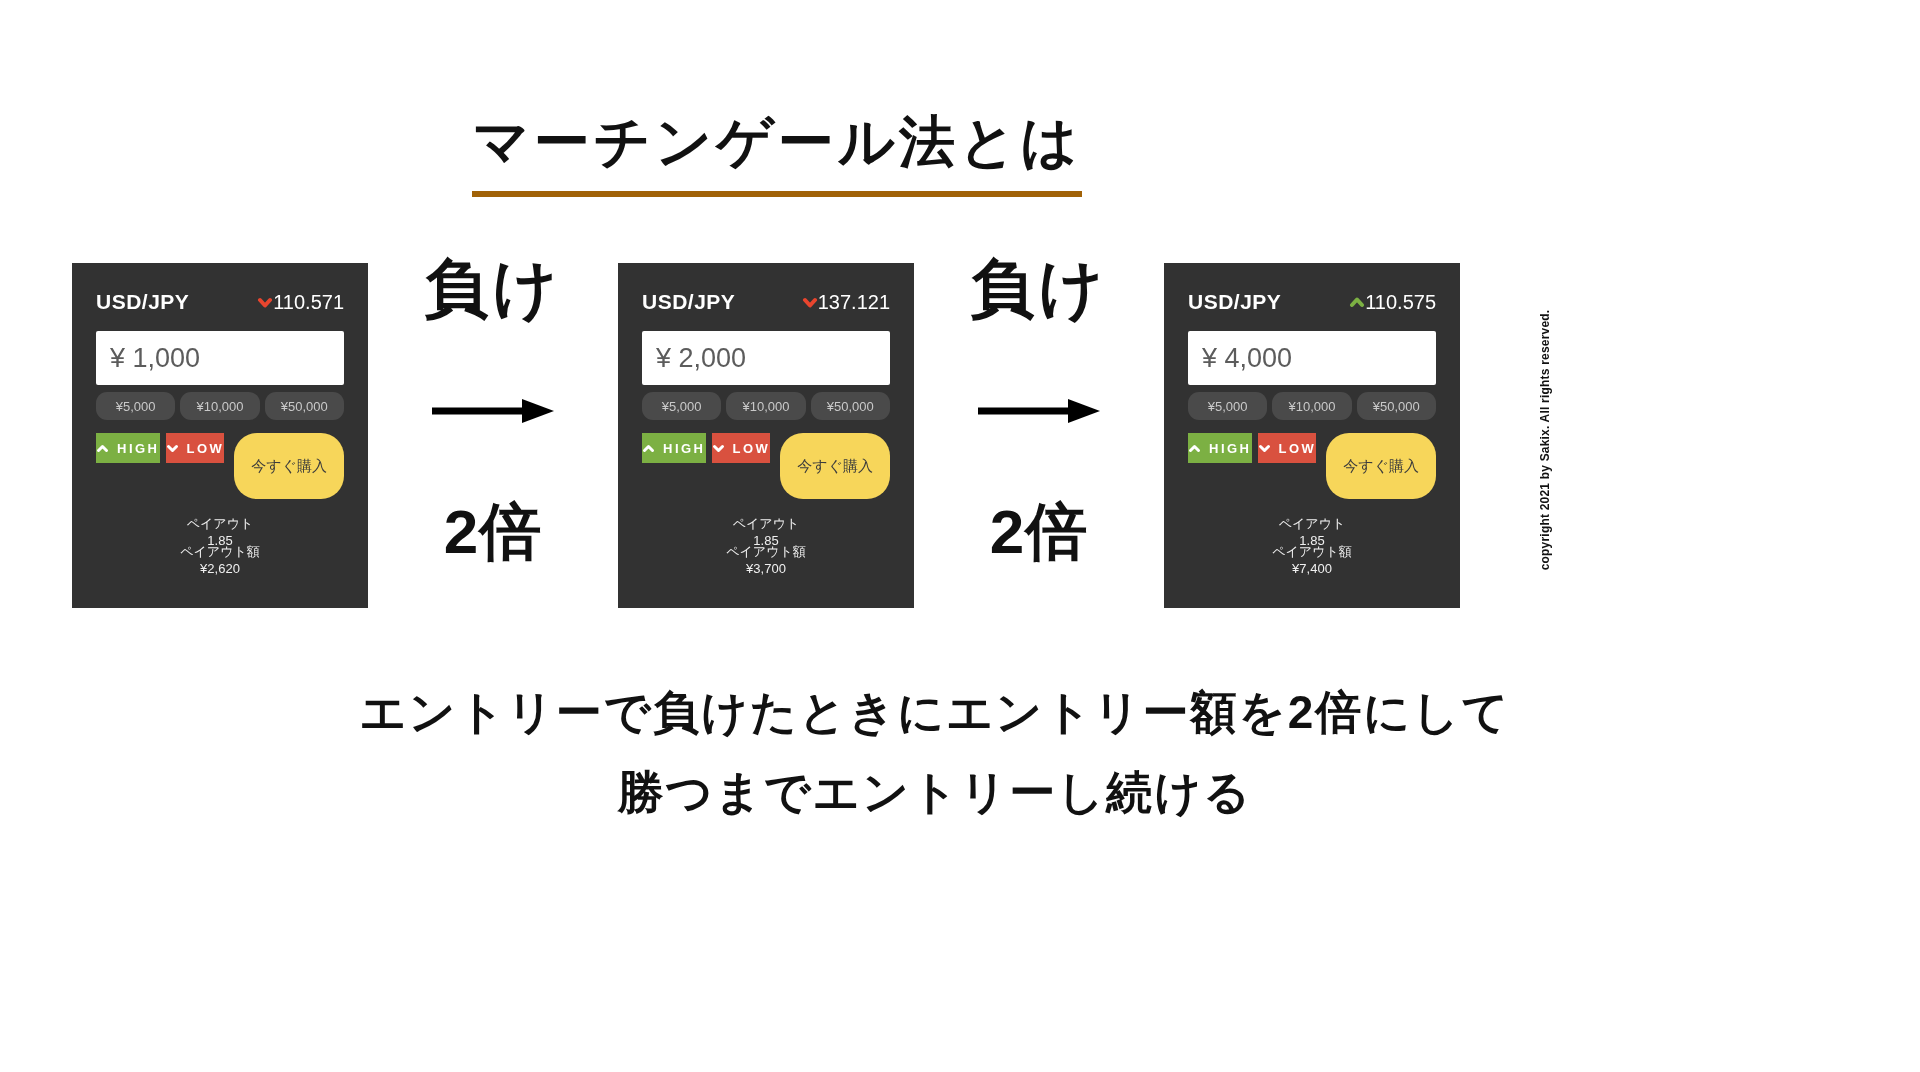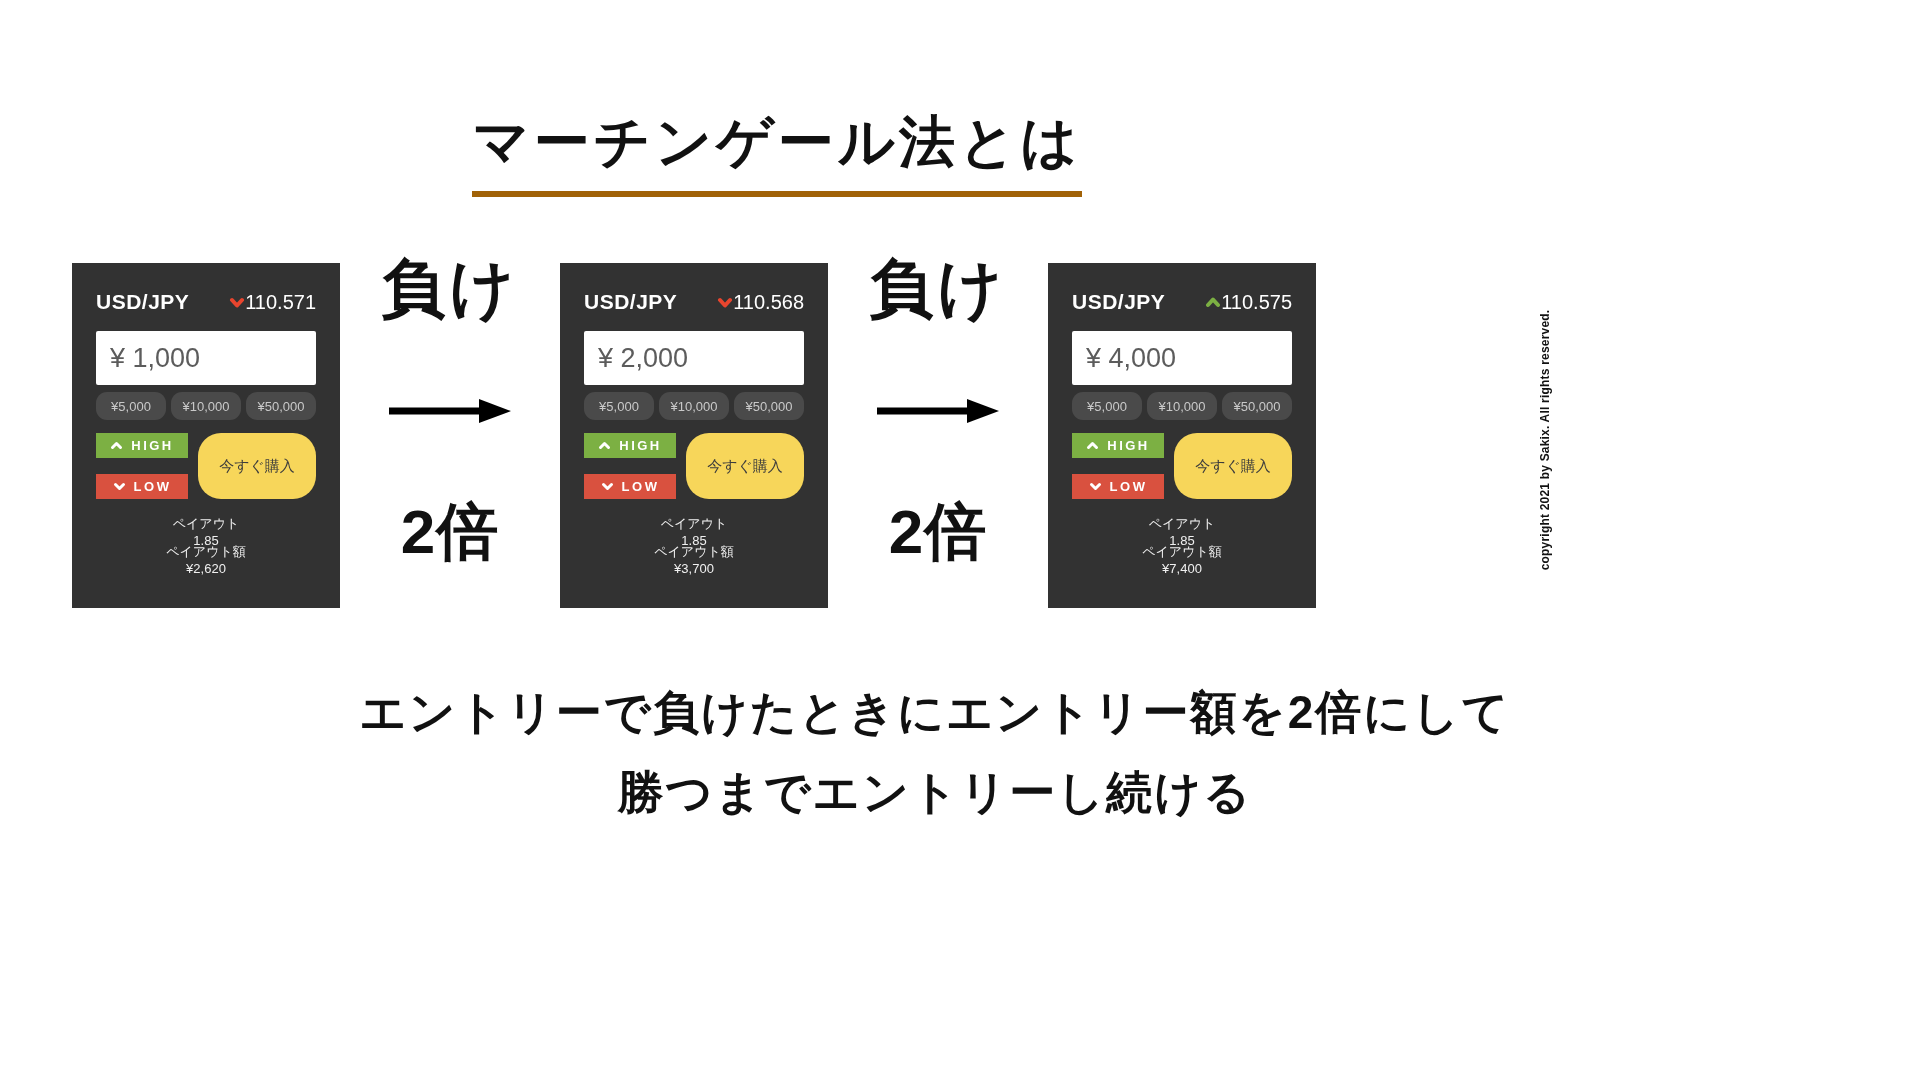--- a/index.html
+++ b/index.html
@@ -19,21 +19,21 @@
     font-size:56px; font-weight:800; letter-spacing:4px;
     padding-bottom:10px;
     border-bottom:6px solid #a16207;
   }
 
   
   .row { position:absolute; top:263px; left:72px; display:flex; align-items:stretch; }
 
   
   .panel {
-    width:268px; height:345px;
+    width:296px; height:345px;
     background:#323232;
     color:#fff;
     padding:26px 24px;
     flex:none;
   }
   .panel-header { display:flex; justify-content:space-between; align-items:center; height:26px; }
   .pair { font-size:21px; font-weight:bold; letter-spacing:0.5px; }
   .price-wrap { display:flex; align-items:center; gap:0; font-size:20px; }
   .dir-icon { display:flex; align-items:center; }
   .price-wrap[data-dir="down"] .dir-icon { color:#e8452e; }
@@ -51,42 +51,42 @@
   .quick-btn {
     flex:1; height:28px;
     background:#4a4a4a; color:#c9c9c9;
     font-size:13px;
     display:flex; align-items:center; justify-content:center;
     cursor:pointer;
     border-radius:11px;
   }
 
   .action-row { margin-top:13px; display:flex; gap:10px; height:66px; }
-  .hl-col { flex:1; display:flex; flex-direction:column; gap:16px; }
+  .hl-col { flex:1; display:flex; flex-direction:row; gap:6px; }
   .btn-high, .btn-low {
     height:30px; display:flex; align-items:center; justify-content:center; gap:8px;
     font-size:13px; font-weight:bold; letter-spacing:2.5px; color:#fff;
     cursor:pointer;
   }
   .btn-high { background:#7cb043; }
   .btn-low  { background:#d9513f; }
   .btn-buy {
     width:118px; background:#f7d65a; color:#3c3c3c;
     font-size:15px; display:flex; align-items:center; justify-content:center;
     cursor:pointer;
     border-radius:23px;
   }
 
   .payout-rows { margin-top:16px; font-size:13px; color:#f0f0f0; }
   .payout-row { display:flex; justify-content:space-between; align-items:center; height:16px;flex-direction:column; }
   .payout-row + .payout-row { margin-top:12px; }
 
   
   .connector {
-    width:220px; height:345px; flex:none;
+    width:250px; height:345px; flex:none;
     display:flex; flex-direction:column; align-items:center;
     justify-content:space-between;
     padding-bottom:34px;
   }
   .lose-label { font-size:64px; font-weight:800; margin-top:-18px; letter-spacing:4px; }
   .double-label { font-size:62px; font-weight:800; letter-spacing:1px; }
   .arrow { display:flex; align-items:center; }
 
   
   .caption { position:absolute; top:672px; left:0; width:1870px; text-align:center; }
@@ -175,21 +175,21 @@
 
     <div class="panel">
       <div class="panel-header">
         <span class="pair">USD/JPY</span>
         <span class="price-wrap" data-dir="down">
           <span class="dir-icon">
             <svg width="16" height="11" viewBox="0 0 16 11">
                 <path d="M3 3 L8 8.5 L13 3" fill="none" stroke="currentColor" stroke-width="4" stroke-linecap="round" stroke-linejoin="round"></path>
               </svg>
           </span>
-          <span>110.568</span>
+          <span>137.121</span>
         </span>
       </div>
       <div class="amount-box">¥ 2,000</div>
       <div class="quick-row">
         <div class="quick-btn">¥5,000</div>
         <div class="quick-btn">¥10,000</div>
         <div class="quick-btn">¥50,000</div>
       </div>
       <div class="action-row">
         <div class="hl-col">

